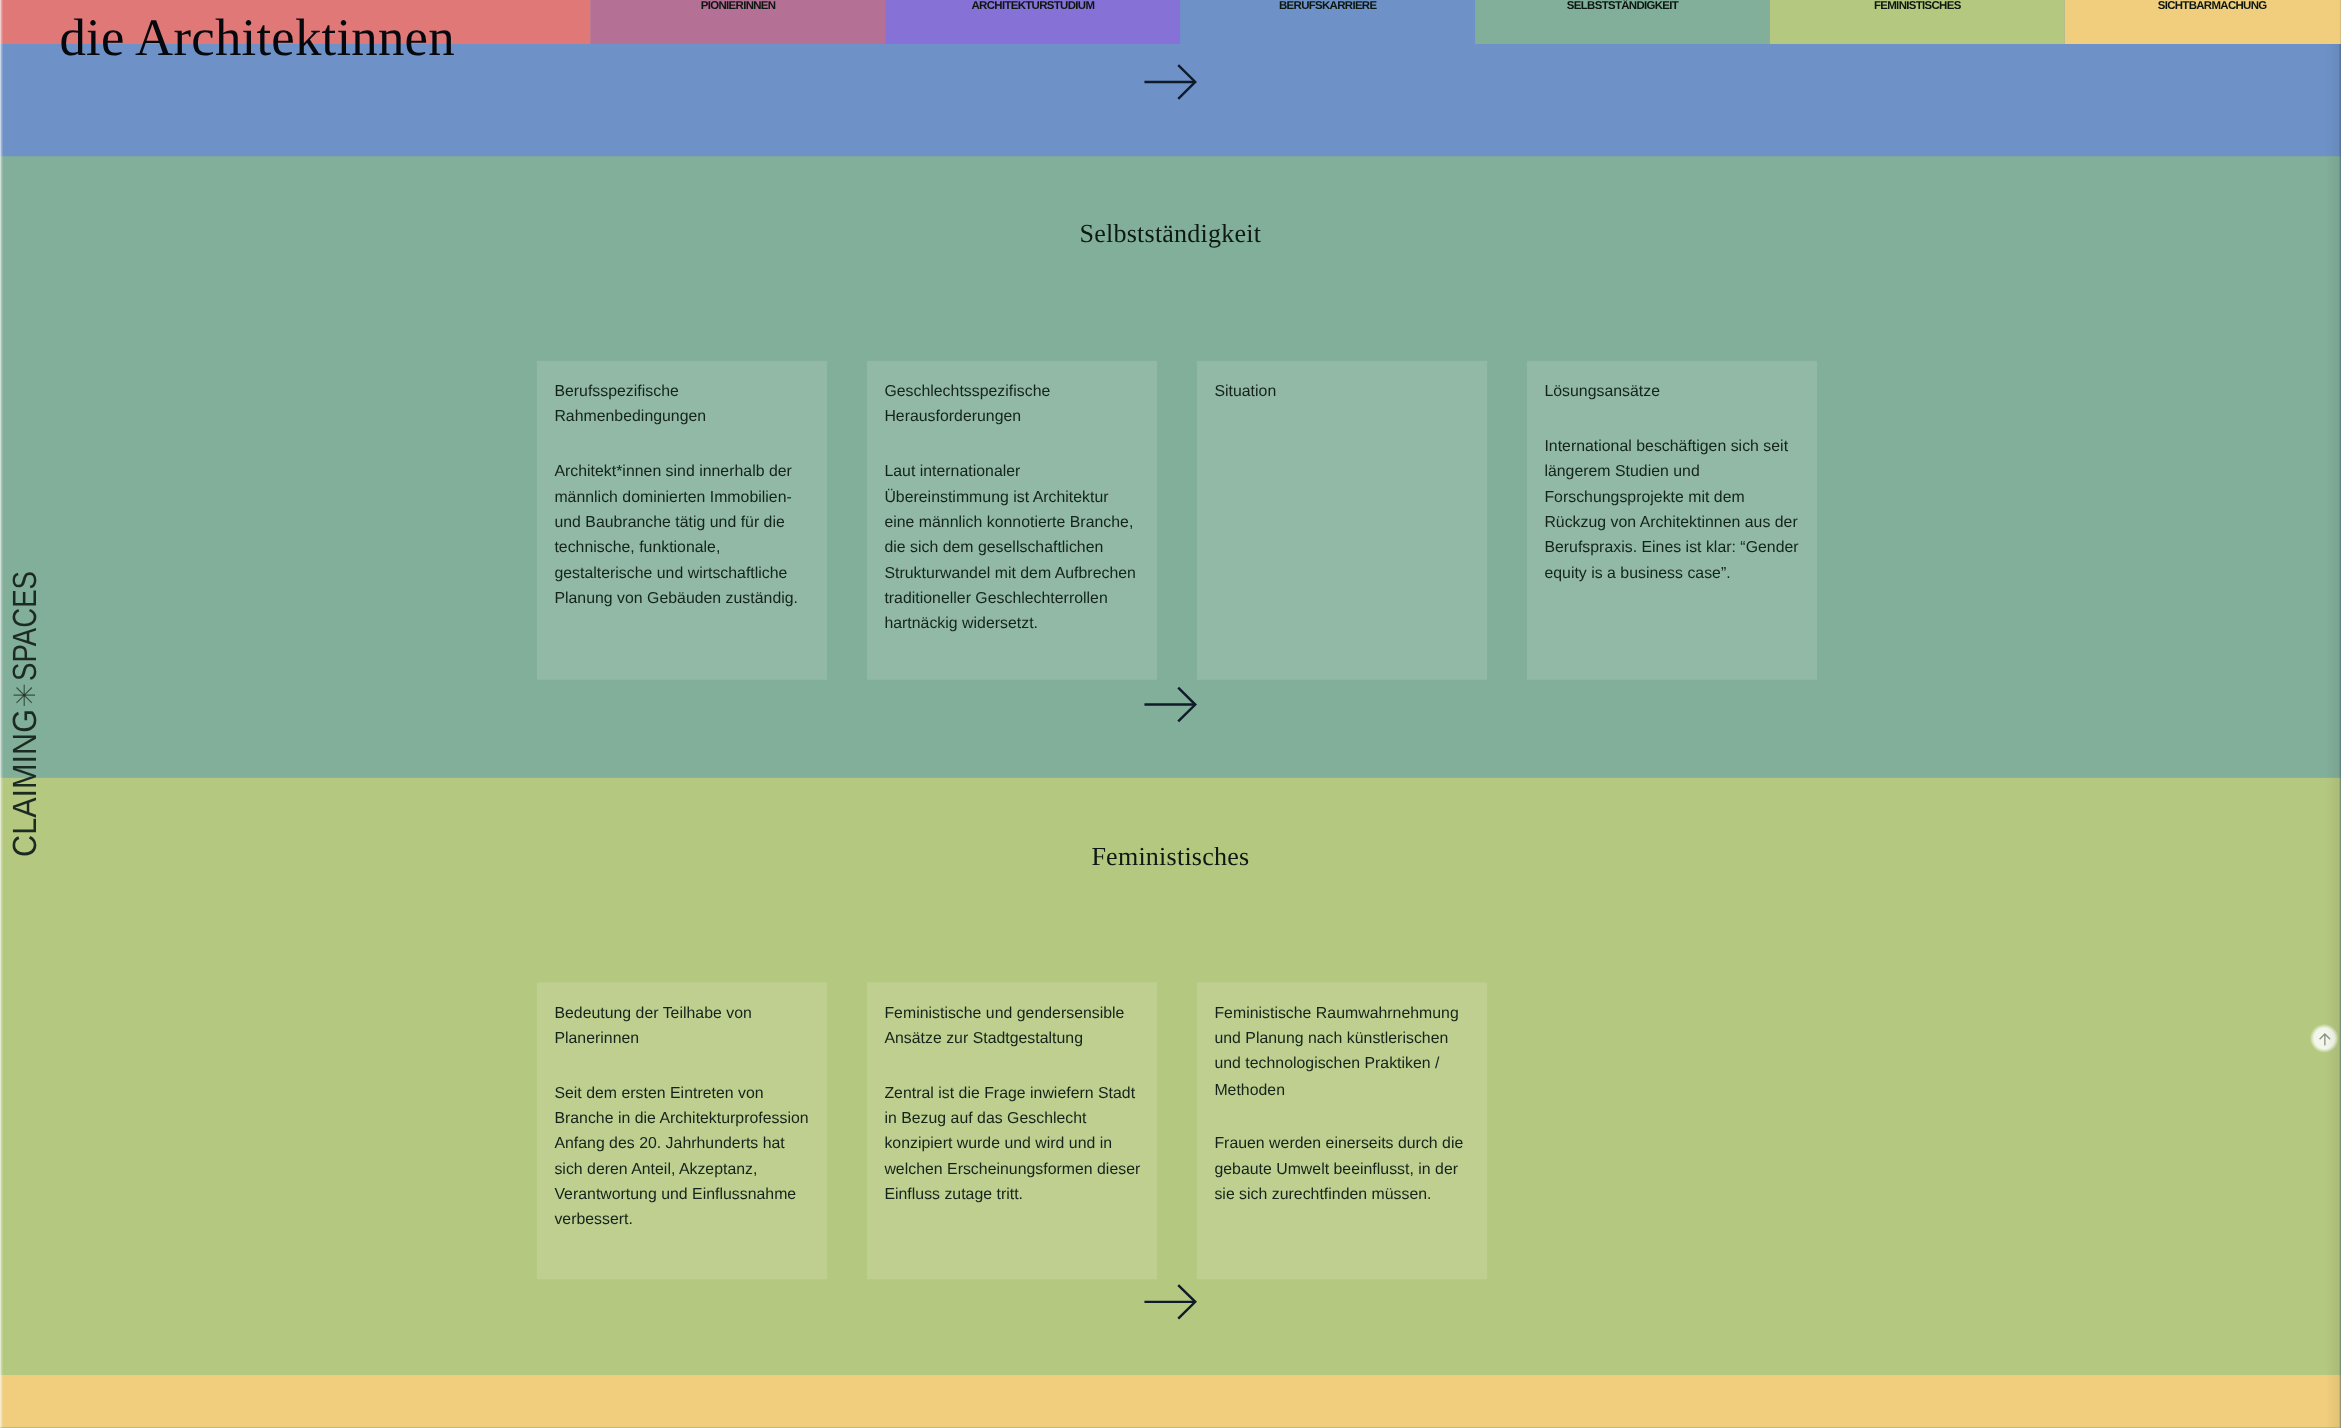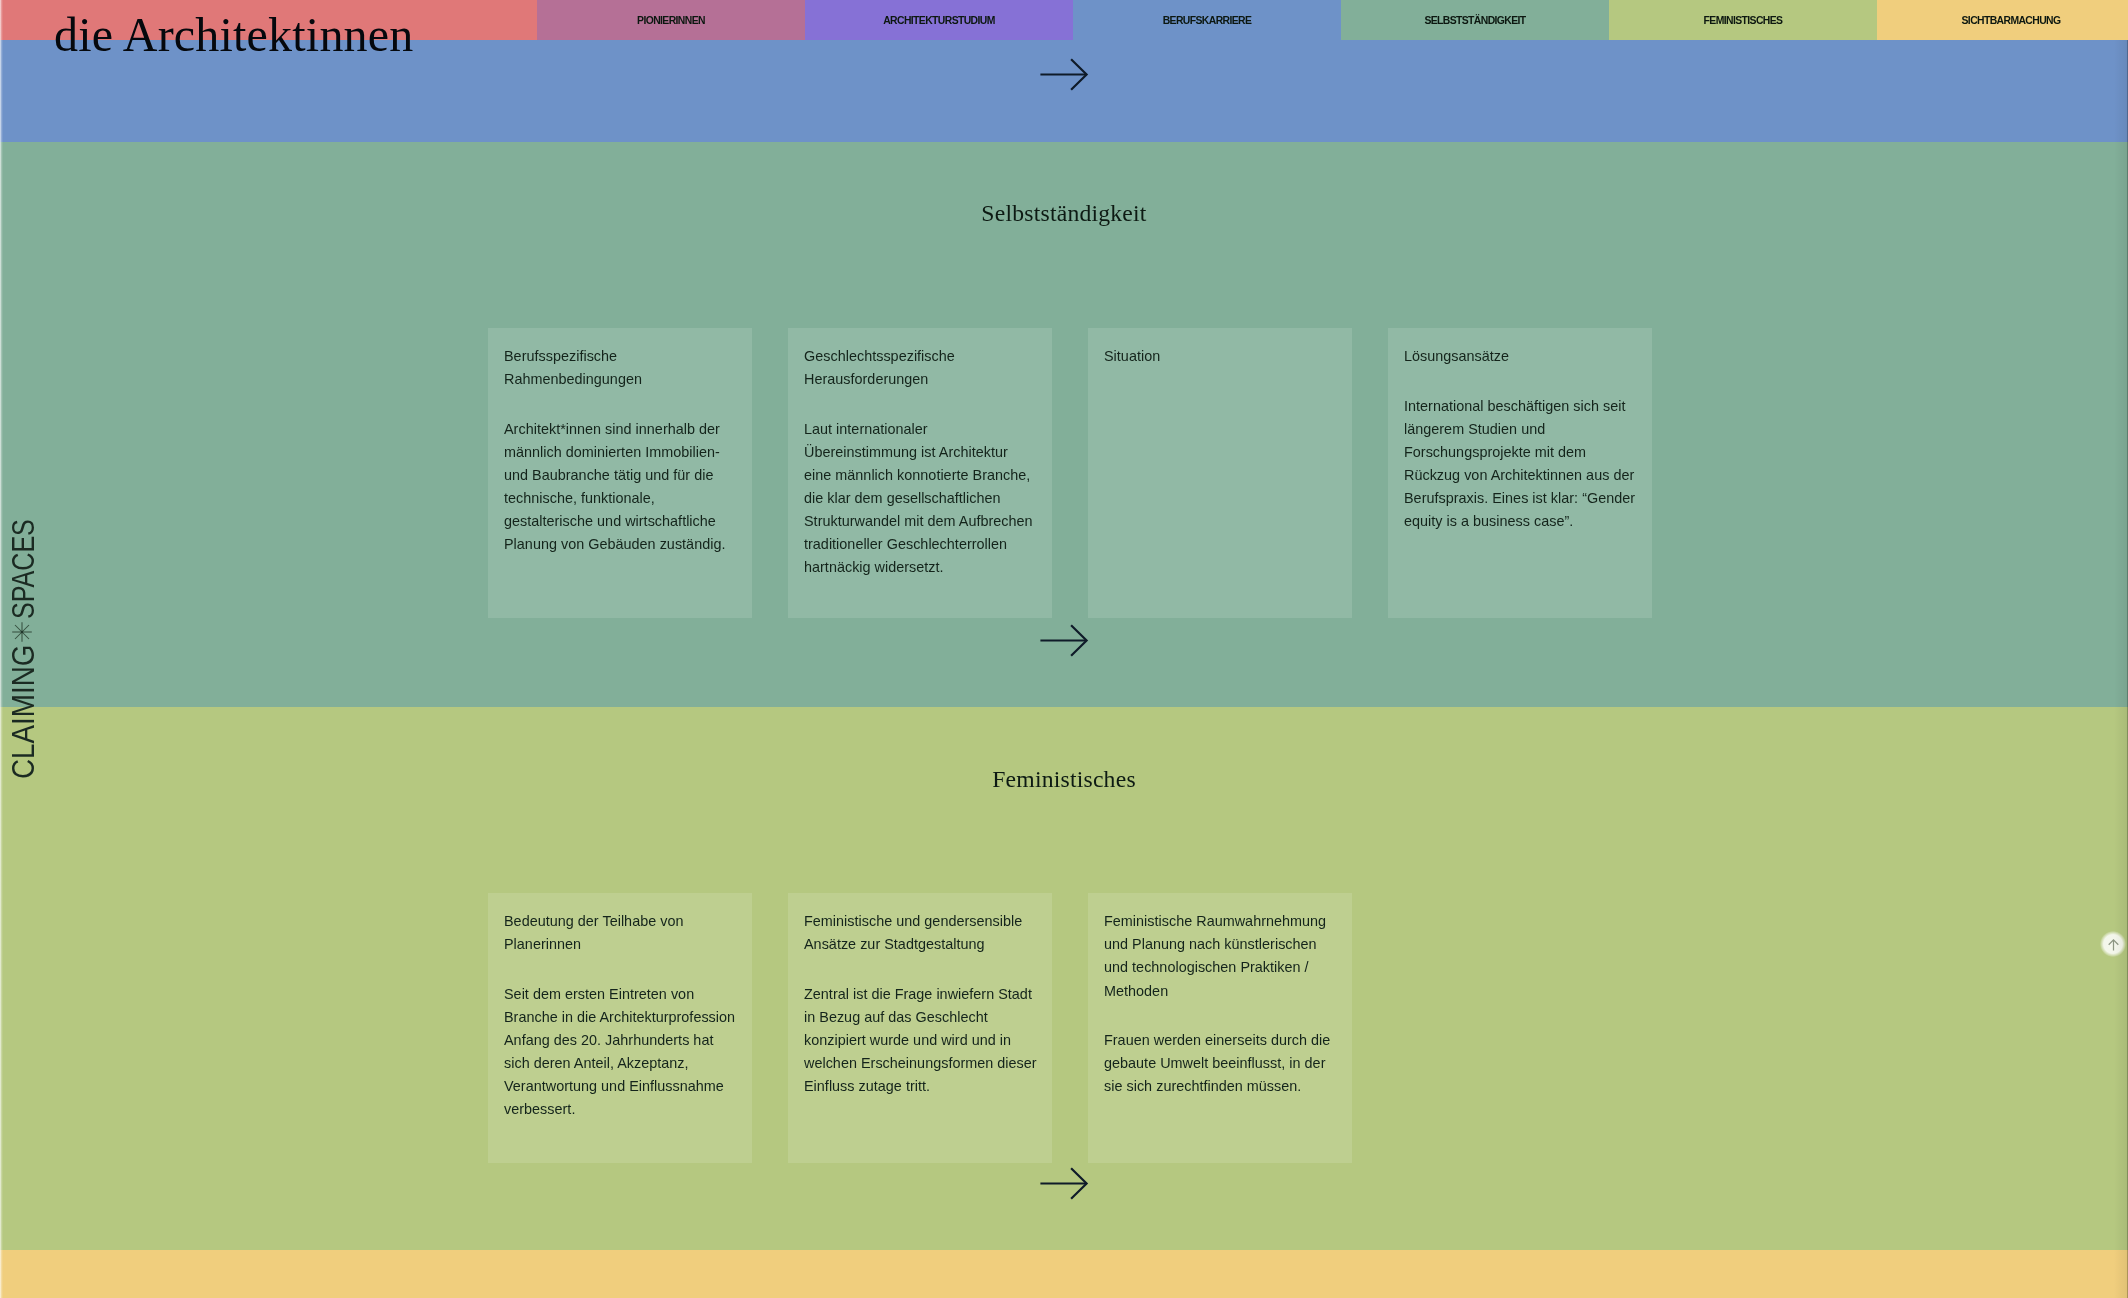--- a/index.html
+++ b/index.html
@@ -18,21 +18,21 @@
   #band-yellow { top: 1250px; height: 48px; background: #f0ce7d; }
 
   
   #navbar {
     position: absolute; top: 0; left: 0; width: 2128px; height: 40px;
     display: flex; z-index: 30;
   }
   #logo-bar { width: 537px; height: 40px; background: #e07878; flex: none; }
   .nav-item {
     width: 268px; height: 40px; flex: none;
-    display: flex; align-items: center; justify-content: center;
+    display: flex; justify-content: center;
     font-size: 10.4px; font-weight: 700; letter-spacing: -0.6px;
     color: #0c1710; cursor: pointer; text-decoration: none;
   }
 
   
   #brand-title {
     position: absolute; left: 54px; top: 3px; z-index: 40;
     font-family: "Liberation Serif", serif;
     font-size: 48px; line-height: 64px; color: #05080d;
     letter-spacing: 0.2px; white-space: nowrap; text-decoration: none;
@@ -198,21 +198,21 @@
   </article>
   <article class="card">
     <div class="card-title">
       <div>Geschlechtsspezifische</div>
       <div>Herausforderungen</div>
     </div>
     <div class="card-body">
       <div>Laut internationaler</div>
       <div>Übereinstimmung ist Architektur</div>
       <div>eine männlich konnotierte Branche,</div>
-      <div>die klar dem gesellschaftlichen</div>
+      <div>die sich dem gesellschaftlichen</div>
       <div>Strukturwandel mit dem Aufbrechen</div>
       <div>traditioneller Geschlechterrollen</div>
       <div>hartnäckig widersetzt.</div>
     </div>
   </article>
   <article class="card">
     <div class="card-title">
       <div>Situation</div>
     </div>
   </article>

